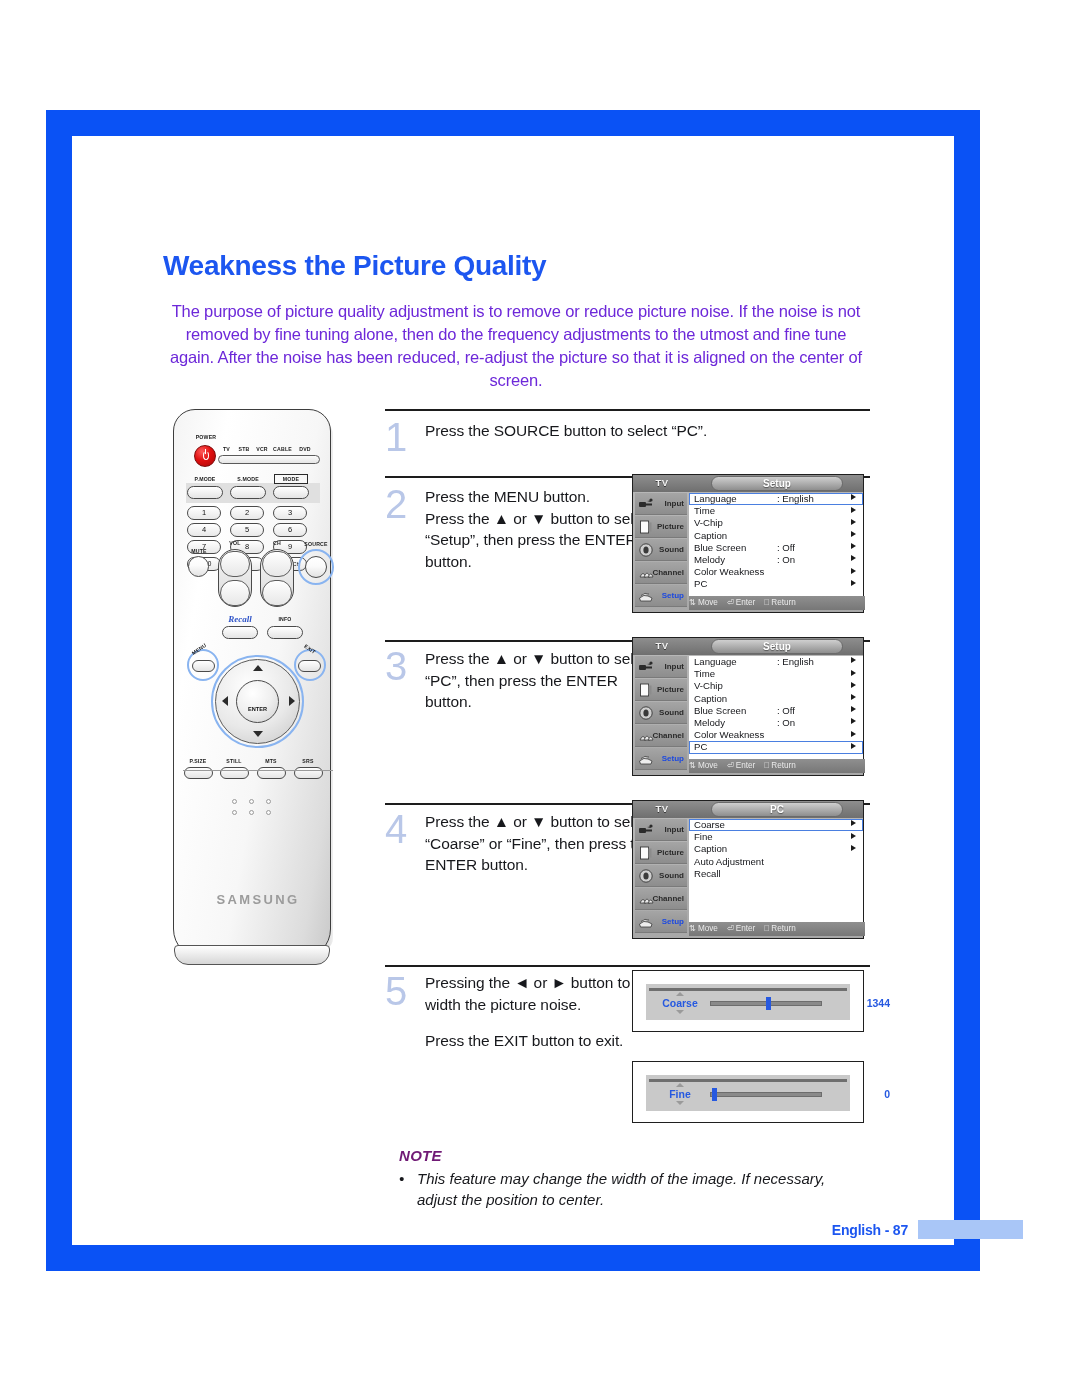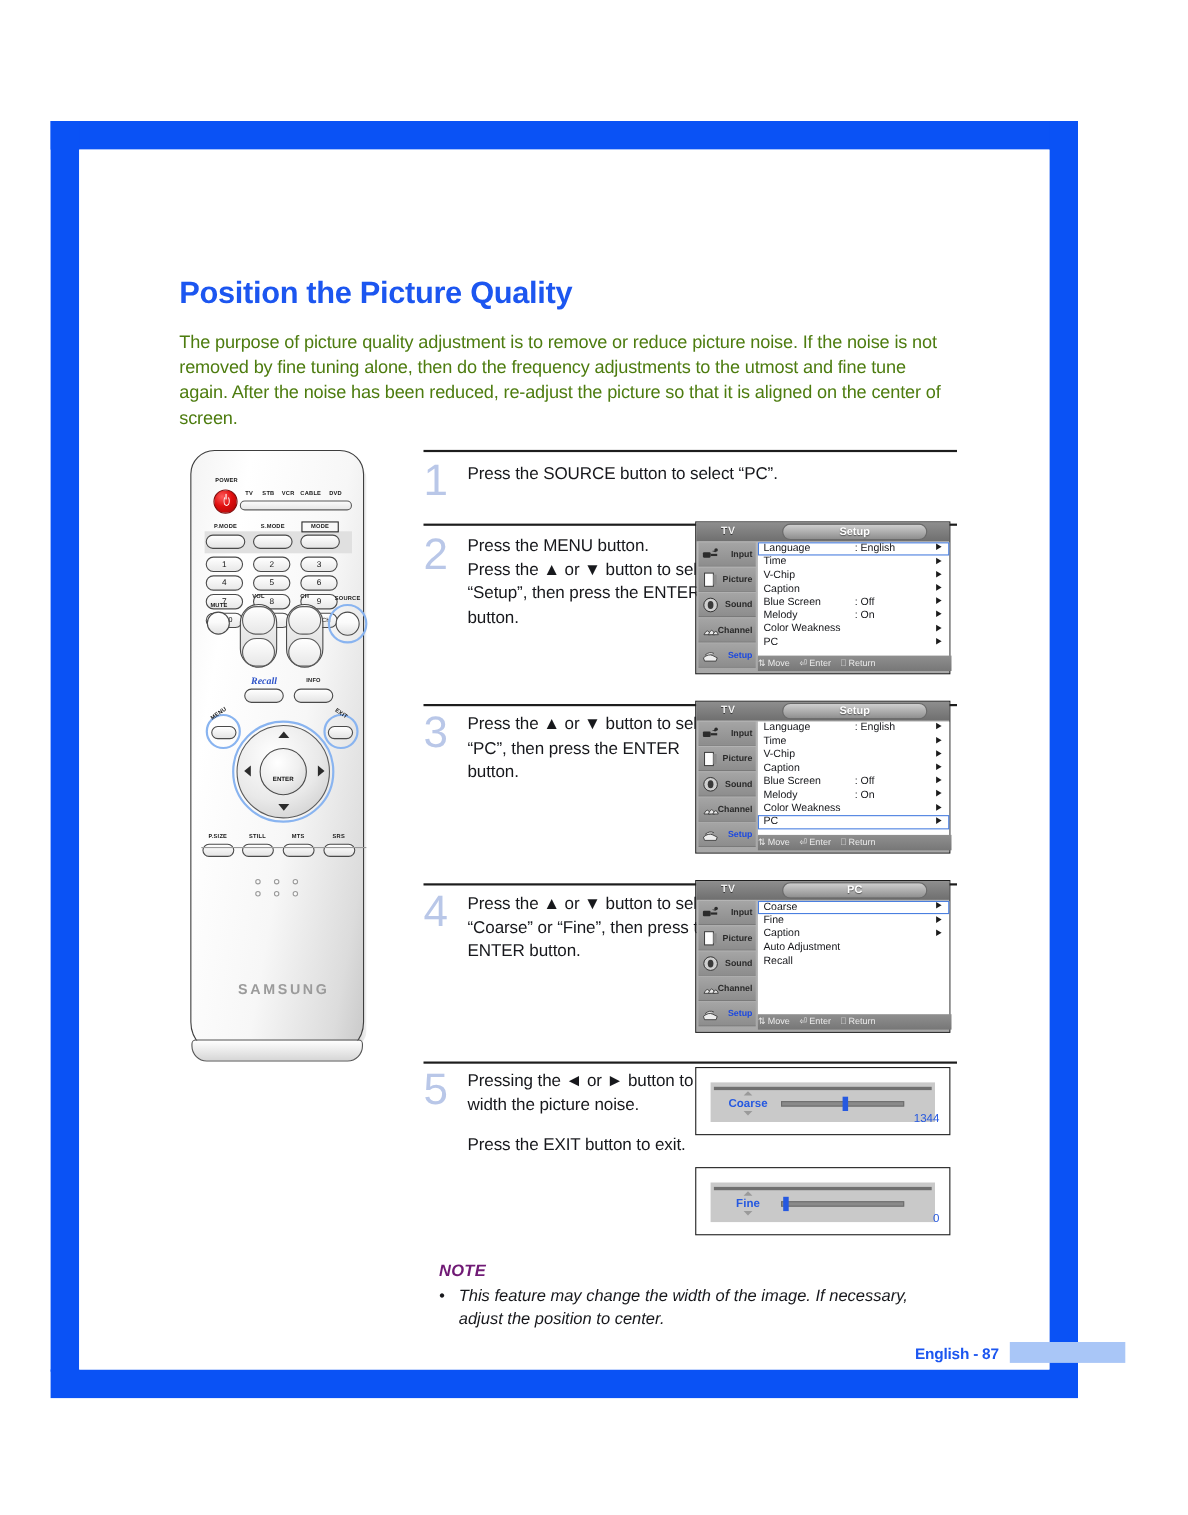--- a/index.html
+++ b/index.html
@@ -20,22 +20,23 @@
 
   
   #page-title {
     position:absolute; left:163px; top:250px; width:700px;
     font-family:"Liberation Sans", sans-serif;
     font-size:28px; font-weight:bold; color:#1c56f0;
     letter-spacing:-0.3px;
   }
   #intro {
     position:absolute; left:163px; top:300px; width:706px;
-    font-size:16.5px; line-height:23px; color:#4d7c0f;
+    font-size:16.5px; line-height:23px; color:#6d28d9;
     letter-spacing:-0.15px;
+    text-align:center;
   }
 
   
   #remote {
     position:absolute; left:168px; top:409px; width:172px; height:557px;
   }
   .remote-body {
     position:absolute; left:5px; top:0; width:158px; height:550px;
     border:1.6px solid #3d3d3d;
     border-radius:22px 22px 30px 30px;
@@ -165,21 +166,21 @@
   .slider-inner { position:absolute; left:13px; top:13px; width:204px; height:36px;
                 background:#c9c9c9; }
   .slider-toprule { position:absolute; left:3px; top:4px; width:198px; height:3px; background:#6f6f6f; }
   .slider-label { position:absolute; left:8px; top:13px; width:52px; text-align:center;
                 font-size:10.5px; color:#2659e0; font-weight:bold; }
   .slider-caret-up, .slider-caret-dn { position:absolute; left:30px; width:0; height:0; }
   .slider-caret-up { border-left:4px solid transparent; border-right:4px solid transparent; border-bottom:4.5px solid #9a9a9a; top:8px; }
   .slider-caret-dn { border-left:4px solid transparent; border-right:4px solid transparent; border-top:4.5px solid #9a9a9a; top:26px; }
   .slider-track { position:absolute; top:17px; height:5px; background:#8a8a8a; border:1px solid #6d6d6d; }
   .slider-handle { position:absolute; top:13px; width:5px; height:13px; background:#2659e0; }
-  .slider-value { position:absolute; top:27px; font-size:10.5px; color:#2659e0; font-weight:normal; text-align:right; }
+  .slider-value { position:absolute; top:13px; font-size:10.5px; color:#2659e0; font-weight:bold; text-align:right;margin-left:36px; }
 
   
   #note-title { position:absolute; left:399px; top:1147px;
                 font-size:15px; font-weight:bold; font-style:italic; color:#701a75; letter-spacing:.3px; }
   #note-body  { position:absolute; left:399px; top:1168px; width:470px;
                 font-size:15px; line-height:21px; font-style:italic; color:#17181c; }
   #note-body .bullet { position:absolute; left:0; top:0; }
   #note-body .ntext { display:block; margin-left:18px; }
 
   
@@ -189,21 +190,21 @@
 </style>
 </head>
 <body>
 
 <div id="frame-top"></div>
 <div id="frame-left"></div>
 <div id="frame-right"></div>
 <div id="frame-bottom"></div>
 <div id="frame-inner-gap"></div>
 
-<div id="page-title">Position the Picture Quality</div>
+<div id="page-title">Weakness the Picture Quality</div>
 <div id="intro">The purpose of picture quality adjustment is to remove or reduce picture noise. If the noise is not removed by fine tuning alone, then do the frequency adjustments to the utmost and fine tune again. After the noise has been reduced, re-adjust the picture so that it is aligned on the center of screen.</div>
 
 <div id="remote">
   <div class="remote-shadow"></div>
   <div class="remote-body">
 
     <div class="r-label" style="left:16px; top:24px; width:32px;">POWER</div>
     <div class="power-btn"></div>
     <div class="power-glyph"></div>
 

